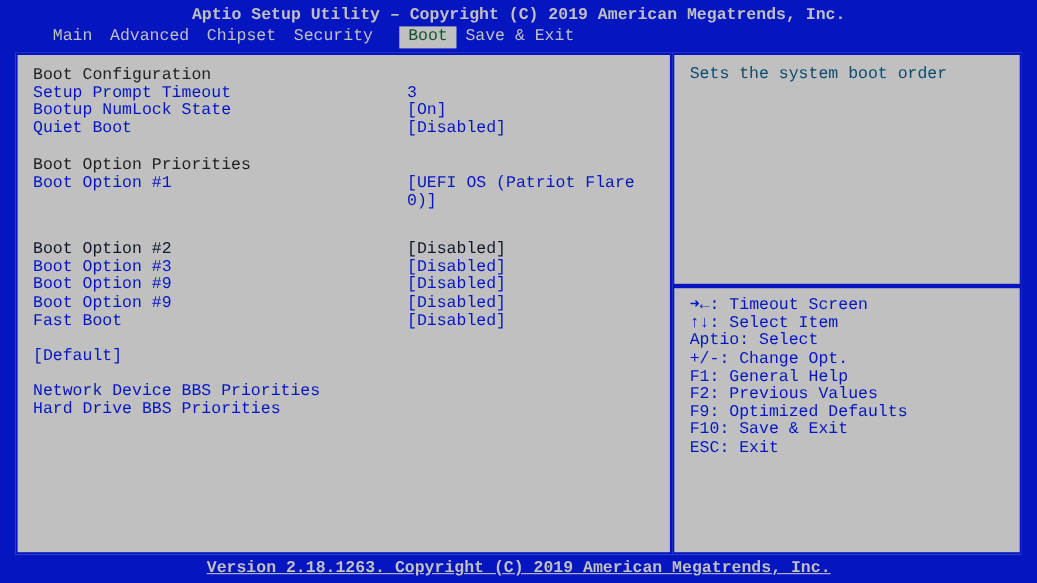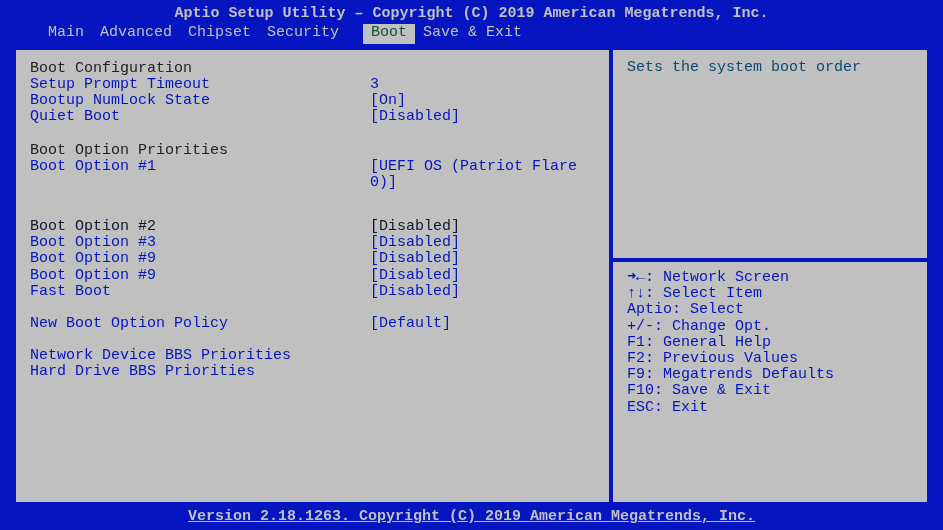--- a/index.html
+++ b/index.html
@@ -152,45 +152,44 @@
         <div class="opt-row">
           <span class="label">Boot Option #9</span>
           <span class="val">[Disabled]</span>
         </div>
         <div class="opt-row">
           <span class="label">Fast Boot</span>
           <span class="val">[Disabled]</span>
         </div>
         <div class="spacer"></div>
         <div class="opt-row">
-          <span class="label">New Boot Option Policy</span>
           <span class="val">[Default]</span>
         </div>
         <div class="spacer"></div>
         <div class="opt-row">
           <span class="label">Network Device BBS Priorities</span>
           <span class="val"></span>
         </div>
         <div class="opt-row">
           <span class="label">Hard Drive BBS Priorities</span>
           <span class="val"></span>
         </div>
       </div>
     <div class="right-col">
       <div class="right-panel">
         <div class="help-text">Sets the system boot order</div>
       </div>
       <div class="hints-panel" id="hints-panel">
-          <div class="hint">➜←: Network Screen</div>
+          <div class="hint">➜←: Timeout Screen</div>
           <div class="hint">↑↓: Select Item</div>
           <div class="hint">Aptio: Select</div>
           <div class="hint">+/-: Change Opt.</div>
           <div class="hint">F1: General Help</div>
           <div class="hint">F2: Previous Values</div>
-          <div class="hint">F9: Megatrends Defaults</div>
+          <div class="hint">F9: Optimized Defaults</div>
           <div class="hint">F10: Save &amp; Exit</div>
           <div class="hint">ESC: Exit</div>
         </div>
     </div>
   </div>
 
   <div class="footer">
     <span>Version 2.18.1263. Copyright (C) 2019 American Megatrends, Inc.</span>
   </div>
 </div>

